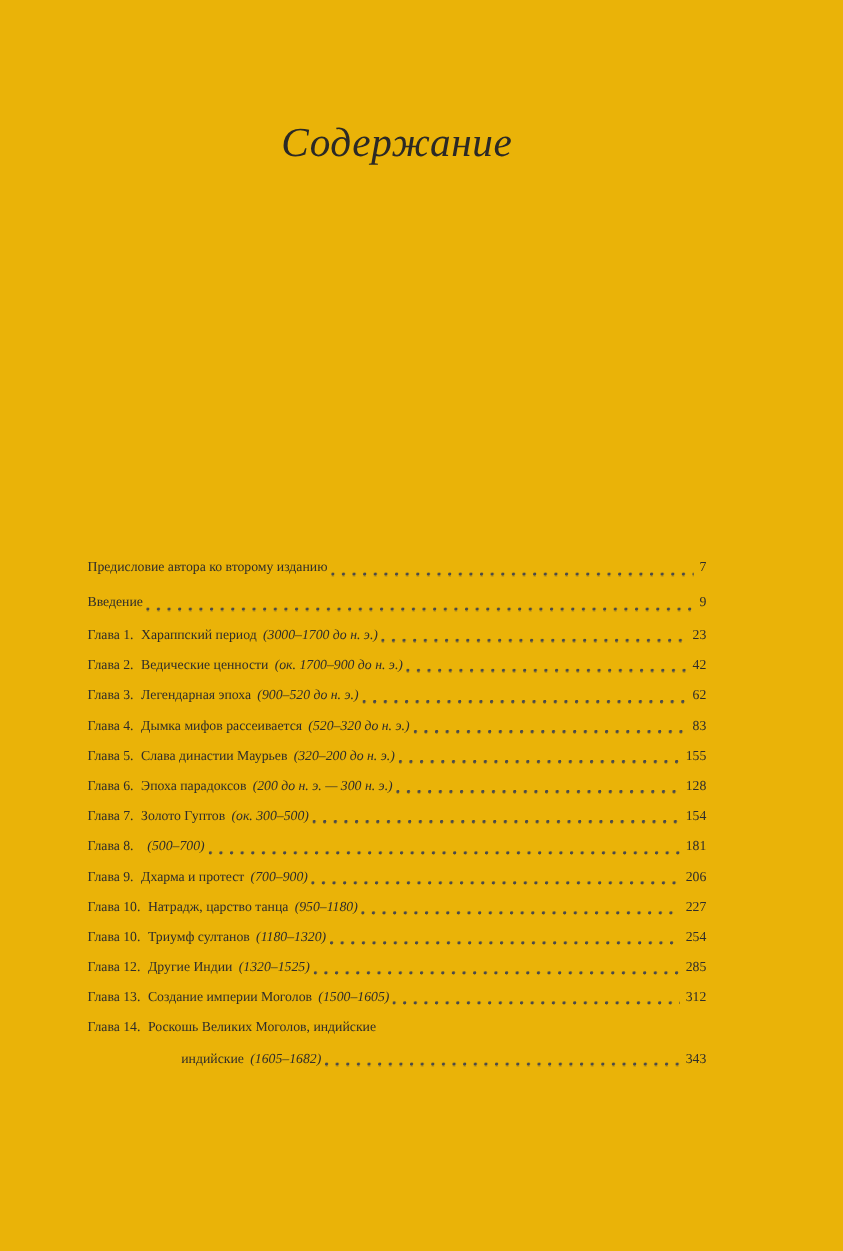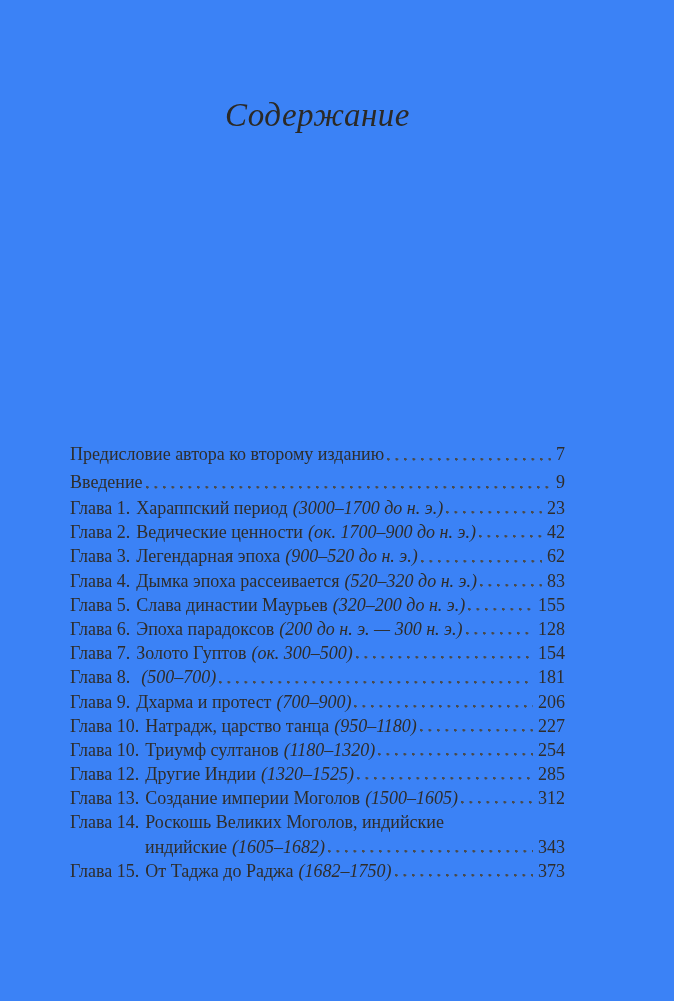--- a/index.html
+++ b/index.html
@@ -11,21 +11,21 @@
     width: 674px;
     height: 1001px;
     font-family: "Liberation Serif", serif;
     color: #2f2d2b;
     overflow: hidden;
   }
   .page {
     position: relative;
     width: 674px;
     height: 1001px;
-    background: #3b82f6;
+    background: #eab308;
     overflow: hidden;
   }
   .page-title {
     position: absolute;
     top: 97px;
     left: 70px;
     width: 495px;
     margin: 0;
     text-align: center;
     font-size: 33px;
@@ -38,21 +38,21 @@
     position: absolute;
     top: 441px;
     left: 70px;
     width: 495px;
   }
   .row {
     display: flex;
     align-items: baseline;
     height: 24.2px;
     line-height: 24.2px;
-    font-size: 18px;
+    font-size: 11px;
     white-space: nowrap;
   }
   .row.sp {
     height: 27.5px;
     line-height: 27.5px;
   }
   .label {
     margin-right: 6px;
   }
   .label:empty { display: none; margin: 0; }
@@ -119,21 +119,21 @@
   </div>
       <div class="row">
     <span class="label">Глава 3.</span>
     <span class="ttl">Легендарная эпоха</span>
     <span class="dates">(900–520 до н. э.)</span>
     <span class="dots"></span>
     <span class="pg">62</span>
   </div>
       <div class="row">
     <span class="label">Глава 4.</span>
-    <span class="ttl">Дымка эпоха рассеивается</span>
+    <span class="ttl">Дымка мифов рассеивается</span>
     <span class="dates">(520–320 до н. э.)</span>
     <span class="dots"></span>
     <span class="pg">83</span>
   </div>
       <div class="row">
     <span class="label">Глава 5.</span>
     <span class="ttl">Слава династии Маурьев</span>
     <span class="dates">(320–200 до н. э.)</span>
     <span class="dots"></span>
     <span class="pg">155</span>
@@ -200,21 +200,14 @@
     <span class="dots"></span>
 
   </div>
       <div class="row indent">
 
     <span class="ttl">индийские</span>
     <span class="dates">(1605–1682)</span>
     <span class="dots"></span>
     <span class="pg">343</span>
   </div>
-      <div class="row">
-    <span class="label">Глава 15.</span>
-    <span class="ttl">От Таджа до Раджа</span>
-    <span class="dates">(1682–1750)</span>
-    <span class="dots"></span>
-    <span class="pg">373</span>
-  </div>
     </div>
 </div>
 
 </body></html>

